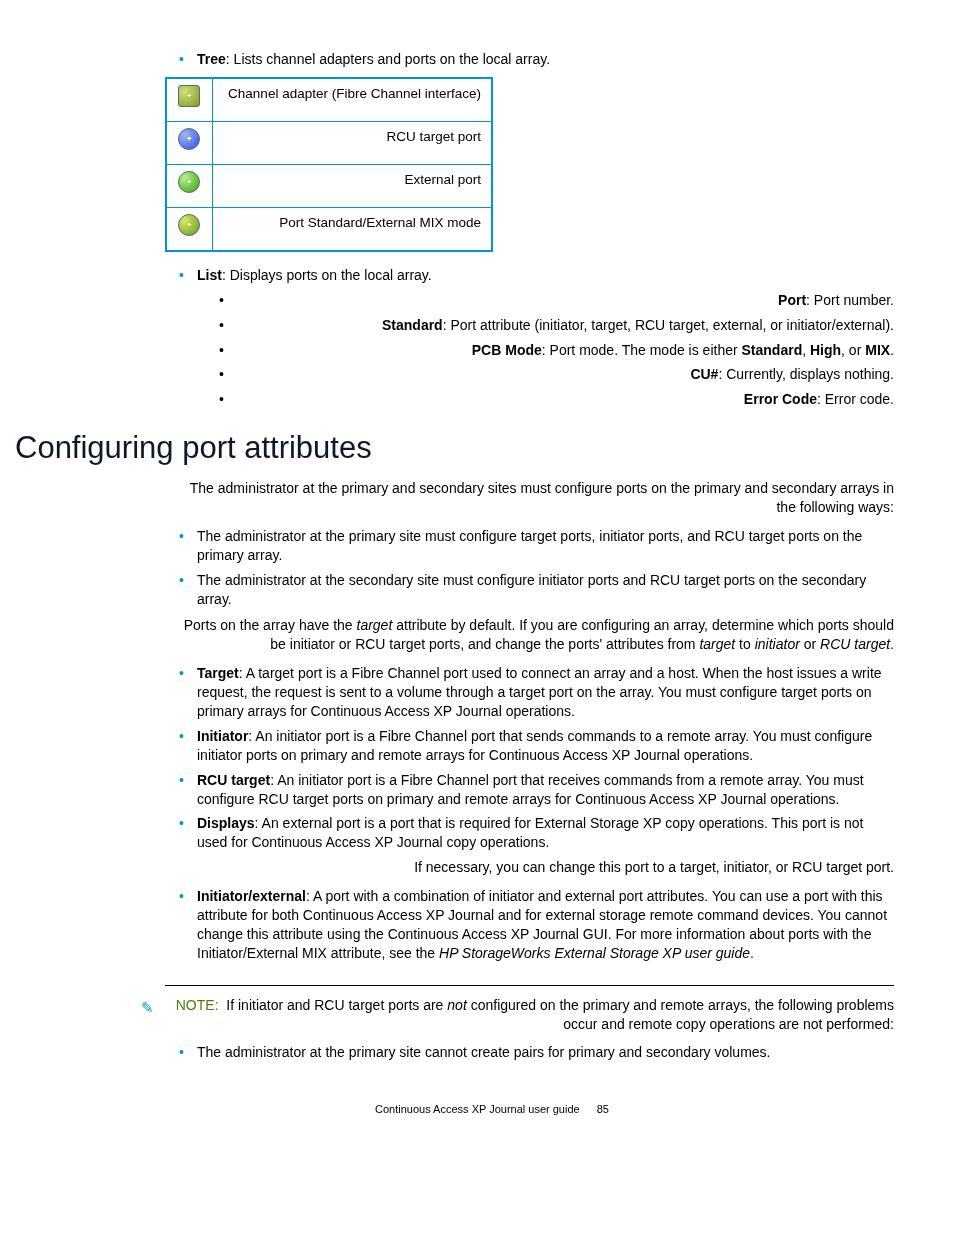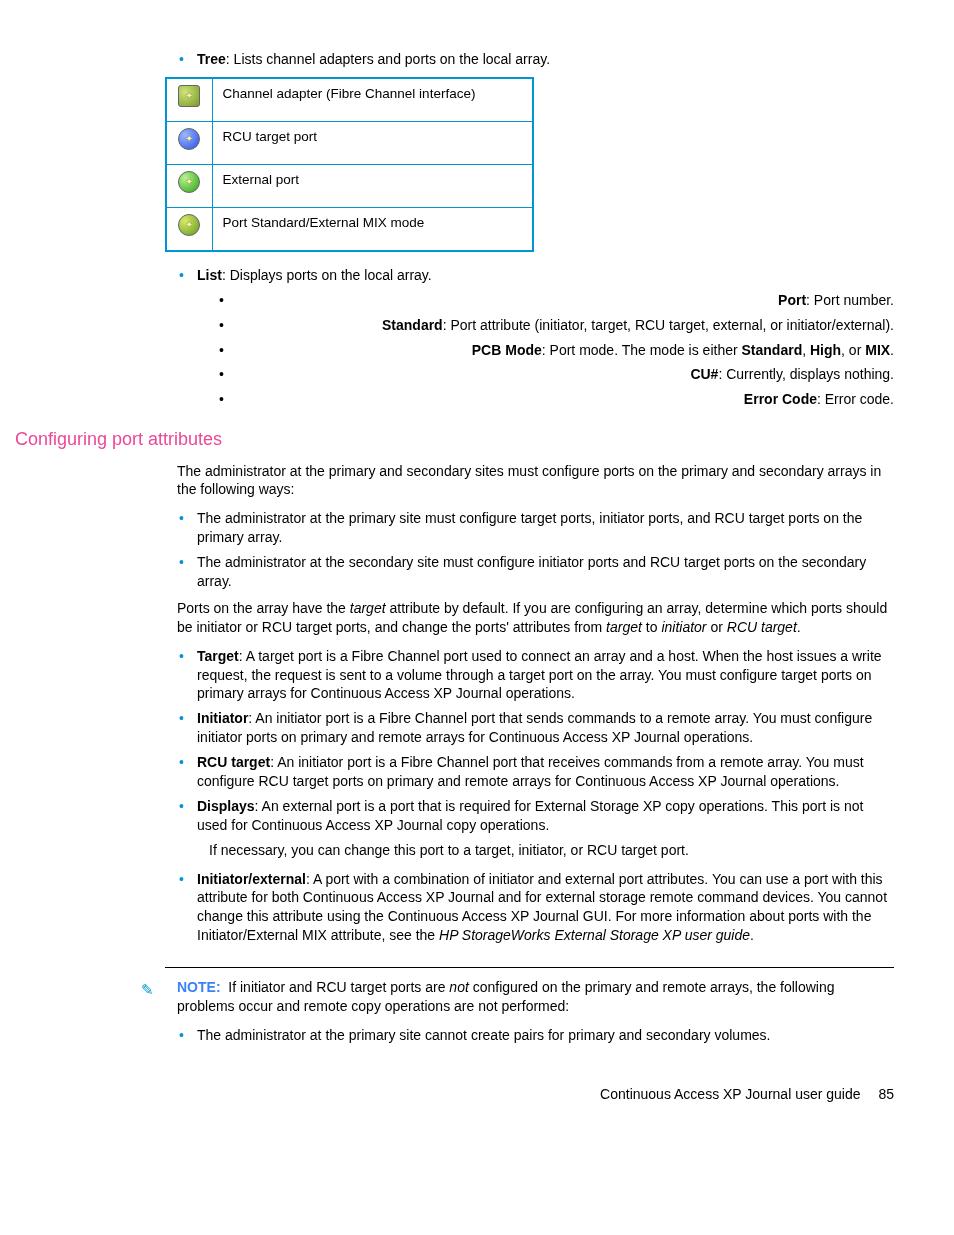--- a/index.html
+++ b/index.html
@@ -62,22 +62,23 @@
     border: 1px solid #0096d6;
     vertical-align: top;
     font-size: 13.5px;
   }
   table.icon-table td.icon-cell {
     width: 46px;
     padding: 6px 10px 14px 10px;
     text-align: center;
   }
   table.icon-table td.desc-cell {
-    width: 321px;
+    width: 280px;
     padding: 6px 10px 14px 10px;
+    text-align: right;
   }
   .icon {
     display: inline-block;
     width: 22px;
     height: 22px;
     border-radius: 4px;
     border: 1px solid #666;
     position: relative;
     vertical-align: middle;
   }
@@ -97,38 +98,38 @@
     content: "✦";
     position: absolute;
     top: 50%; left: 50%;
     transform: translate(-50%, -50%);
     color: #fff59a;
     font-size: 10px;
     text-shadow: 0 0 1px #333;
   }
   h2.section {
     font-weight: 300;
-    font-size: 18px;
-    color: #ec4899;
+    font-size: 31px;
+    color: #0f172a;
     margin: 18px 0 10px -75px;
   }
-  p.para { margin: 0 0 10px 12px; }
+  p.para { margin: 0 0 10px 4px; text-align: right; }
   hr.sep { border: none; border-top: 1px solid #000; margin: 22px 0 10px 0; }
   .note-block { position: relative; padding-left: 0; }
   .note-icon {
     position: absolute;
     left: -24px;
     top: 2px;
     color: #0096d6;
     font-size: 15px;
   }
-  .note-label { color: #3b82f6; font-weight: bold; }
+  .note-label { color: #4d7c0f; font-weight: normal; }
   .footer {
-    text-align: right;
-    font-size: 14px;
+    text-align: center;
+    font-size: 11px;
     margin-top: 40px;
   }
   .pagenum { margin-left: 14px; }
 </style>
 </head>
 <body>
 
 <div class="content">
 
   <ul class="outer">

